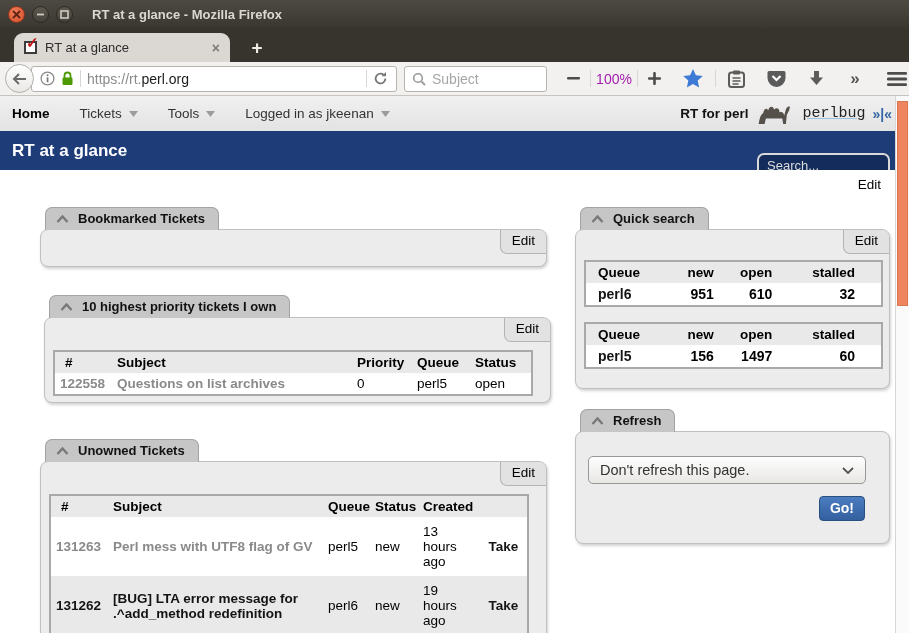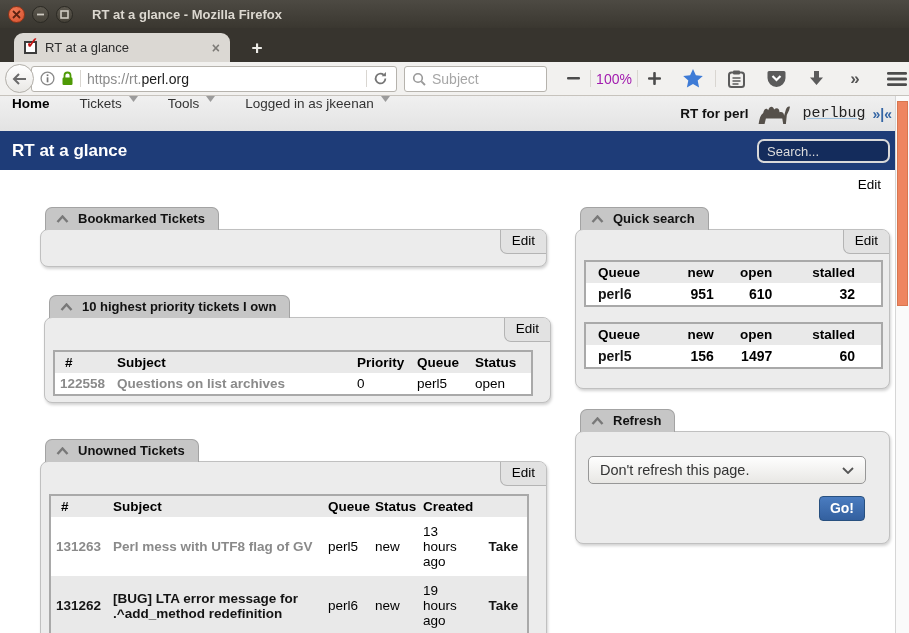--- a/index.html
+++ b/index.html
@@ -39,32 +39,32 @@
   .searchbar { width:143px; height:26px; background:#fff; border:1px solid #b6b3ad; border-radius:3px;
     margin-left:7px; display:flex; align-items:center; padding:0 7px; gap:6px; flex:none; }
   .searchph { color:#a6a6a6; font-size:14px; }
   .ticons { display:flex; align-items:center; margin-left:10px; }
   .ticon { width:33px; display:flex; align-items:center; justify-content:center; }
   .zoomtxt { font-size:14px; color:#a21caf; width:46px; text-align:center; }
   .moreglyph { font-size:17px; color:#555; font-weight:bold; }
   
   .navbar { position:absolute; top:96px; left:0; right:14px; height:35px;
     background:linear-gradient(#f0f0f0,#e3e3e3); display:flex; align-items:center; font-size:13.5px; color:#333; }
-  .navitem { padding:0 15px; display:flex; align-items:flex-start; gap:7px; height:100%; }
+  .navitem { padding:0 15px; display:flex; align-items:center; gap:7px; height:100%; }
   .navitem.home { font-weight:bold; color:#000; padding-left:12px; }
   .navright { margin-left:auto; display:flex; align-items:center; gap:7px; padding-right:3px; }
   .rtfor { font-weight:bold; color:#111; }
   .perlbug { font-family:"Liberation Mono", monospace; font-size:15px; color:#222;
     text-decoration:underline; text-decoration-color:#9dc0de; }
   .collapse { color:#3465a4; font-weight:bold; font-size:14px; }
   
   .blueheader { position:absolute; top:131px; left:0; right:14px; height:39px; background:#1e3c78;
     display:flex; align-items:center; }
   .pagetitle { color:#fff; font-weight:bold; font-size:17px; margin-left:12px; }
-  .hsearch { position:absolute; right:5px; top:8px; width:133px; height:24px; background:#142c5c;
+  .hsearch { position:absolute; right:5px; top:22px; width:133px; height:24px; background:#142c5c;
     border:2px solid #d9d9d9; border-radius:7px; color:#eee; font-size:13px; padding:0 8px;
     font-family:"Liberation Sans",sans-serif; outline:none; }
   .hsearch::placeholder { color:#dcdcdc; }
   
   .content { position:absolute; top:170px; left:0; right:14px; bottom:0; background:#fff; overflow:hidden; }
   .pageedit { position:absolute; top:7px; right:14px; font-size:13.5px; color:#000; }
   .section { position:absolute; }
   .stab { position:relative; z-index:2; display:inline-flex; align-items:center; gap:9px; margin-left:5px;
     background:#c6c6c6; border:1px solid #a3a3a3; border-bottom:none; border-radius:7px 7px 0 0;
     padding:3px 13px 4px 10px; font-size:13px; font-weight:bold; color:#111; }

